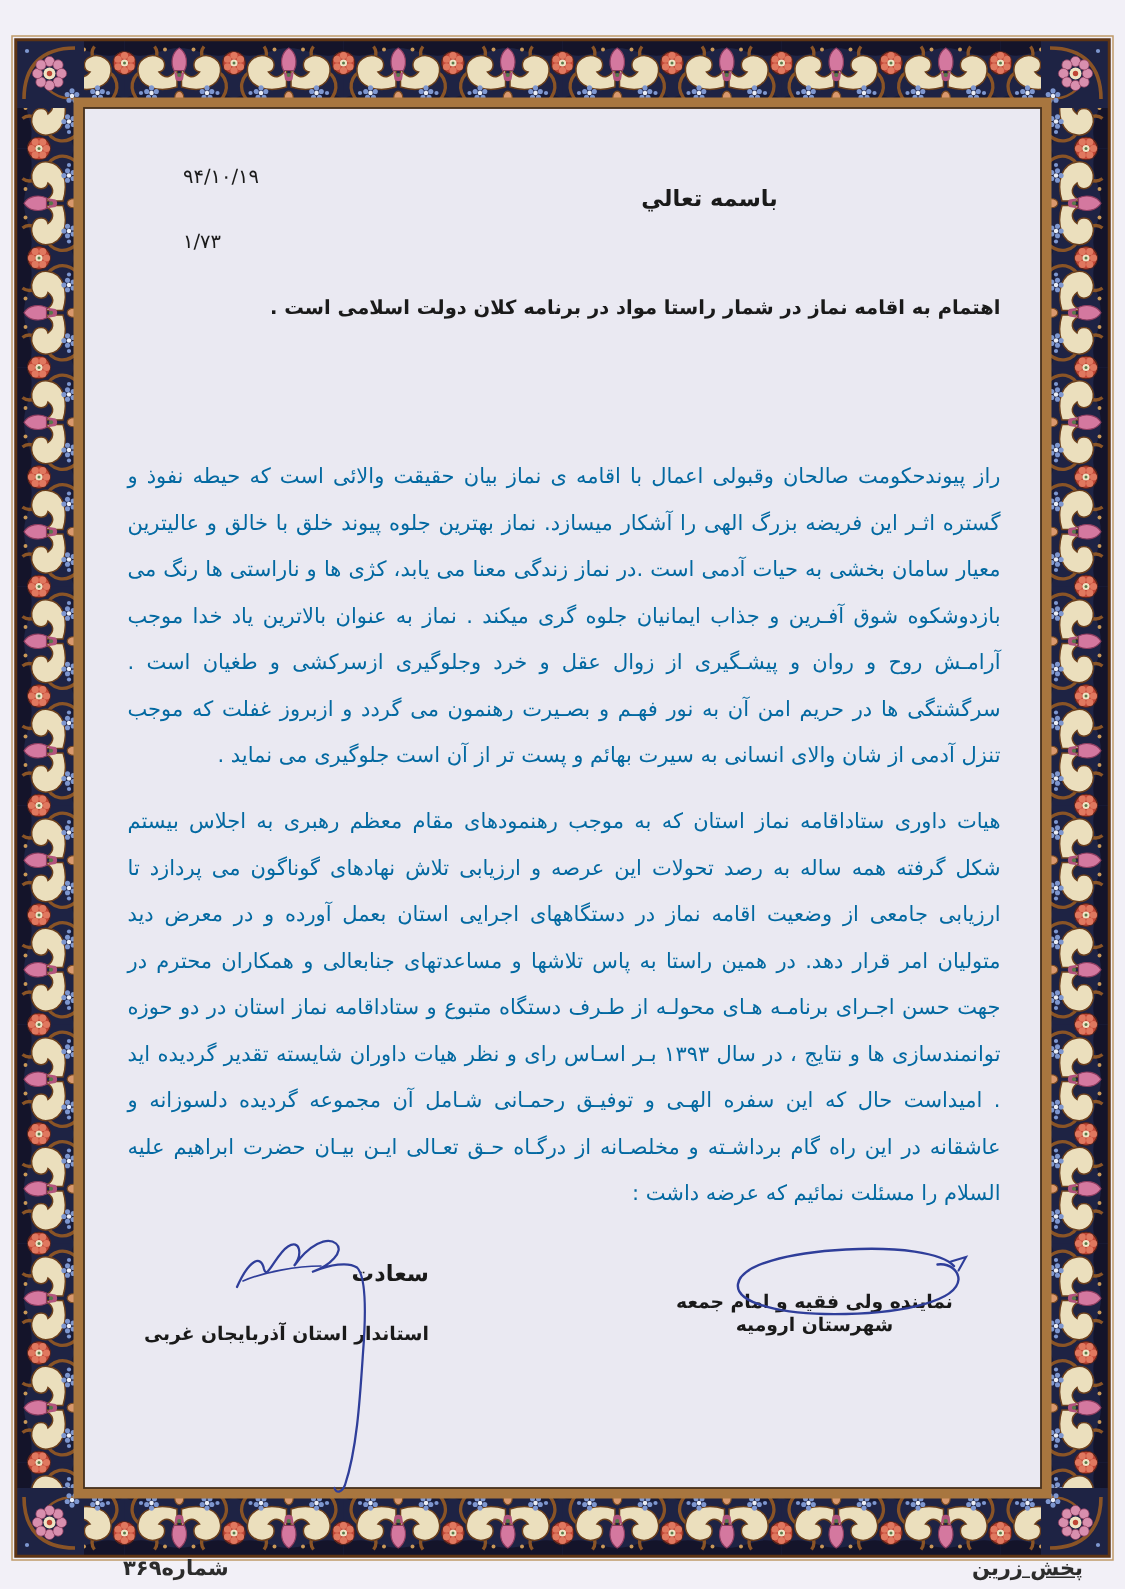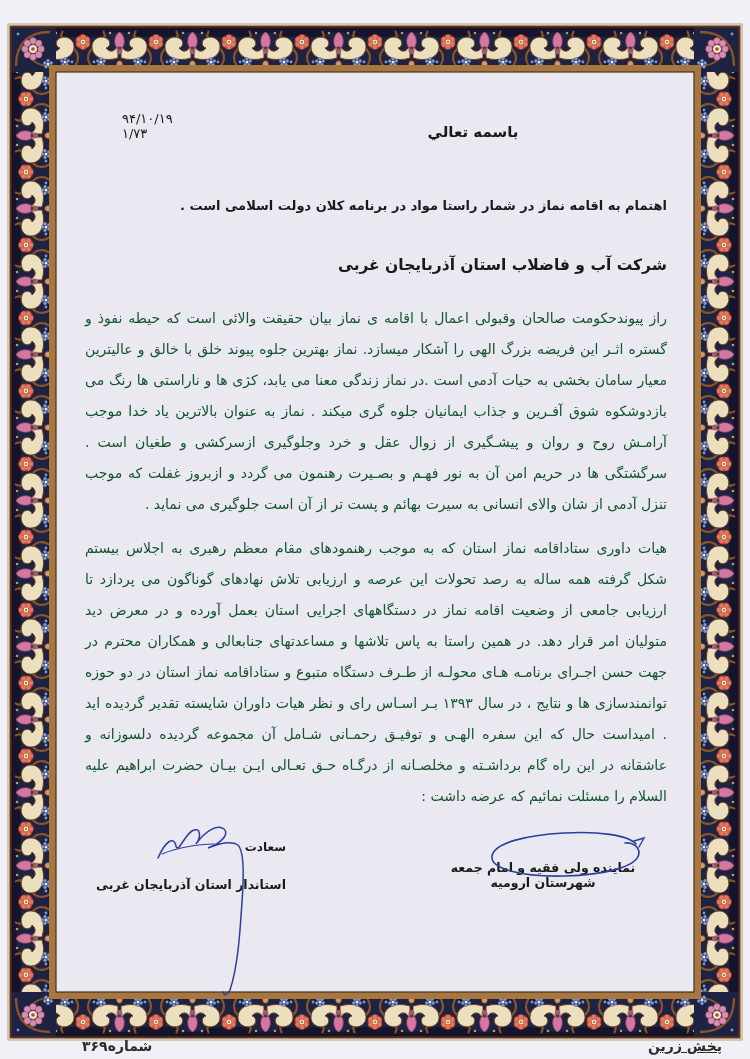--- a/index.html
+++ b/index.html
@@ -11,33 +11,33 @@
   .border-svg{position:absolute; left:0; top:0;}
   .letter{
     position:absolute; left:56px; top:72px; width:638px; height:920px;
     direction:rtl;
   }
   .besmele{position:absolute; top:29px; left:352px; width:130px; text-align:center;
     font-size:15px; font-weight:bold; letter-spacing:.5px;margin-top:22px;}
   .dateblock{position:absolute; top:39px; left:66px; width:70px; text-align:left;
     direction:ltr; font-size:13px; font-weight:normal;}
   .dateblock .num{display:block;}
-  .dateblock .num + .num{margin-top:0;}
+  .dateblock .num + .num{margin-top:28px;}
   .quoteline{position:absolute; top:126px; left:29px; width:582px;
     display:flex; justify-content:space-between; font-size:13px; font-weight:bold;}
   .recipient{position:absolute; top:184px; right:27px; font-size:15.5px; font-weight:bold;}
   .para{position:absolute; left:29px; width:582px; font-size:14px; line-height:31px;
-    text-align:justify; text-align-last:right; color:#14532d;}
+    text-align:justify; text-align-last:right; color:#0369a1;}
   .p1{top:217px;}
   .p2{top:447px;}
   .b{font-weight:normal;}
   .dua{position:absolute; top:714px; left:29px; width:582px; text-align:center;
     font-size:13.5px; font-weight:bold;}
   .sig{position:absolute; text-align:center;}
-  .sig .name{font-size:12px; font-weight:bold;}
+  .sig .name{font-size:15px; font-weight:bold;}
   .sig .title{font-size:12.5px; font-weight:bold; margin-top:23px;}
   .sig-right{top:765px; left:378px; width:218px;}
   .sig-left{top:768px; left:40px; width:190px;}
   .sig-left .name{text-align:right; padding-left:28px;}
   .ink{position:absolute; pointer-events:none;}
   .ink-right{left:430px; top:756px; width:172px; height:52px;}
   .ink-left{left:92px; top:742px; width:130px; height:186px;}
   .footnote{position:absolute; direction:rtl; font-size:14px; font-weight:bold; color:#2c2c2c;}
   .fn-left{left:82px; top:1038px;}
   .fn-center{left:352px; top:1060px;}
@@ -197,21 +197,20 @@
 
     <div class="dateblock">
       <span class="num">۹۴/۱۰/۱۹</span>
       <span class="num">۱/۷۳</span>
     </div>
 
     <div class="quoteline">
       <span>اهتمام به اقامه نماز در شمار راستا مواد در برنامه کلان دولت اسلامی است .</span>
     </div>
 
-    <div class="recipient">شرکت آب و فاضلاب استان آذربایجان غربی</div>
 
     <p class="para p1">راز پیوندحکومت صالحان وقبولی اعمال با اقامه ی نماز بیان حقیقت والائی است که حیطه نفوذ و گستره اثـر این فریضه بزرگ الهی را آشکار میسازد. نماز بهترین جلوه پیوند خلق با خالق و عالیترین معیار سامان بخشی به حیات آدمی است .در نماز زندگی معنا می یابد، کژی ها و ناراستی ها رنگ می بازدوشکوه شوق آفـرین و جذاب ایمانیان جلوه گری میکند . نماز به عنوان بالاترین یاد خدا موجب آرامـش روح و روان و پیشـگیری از زوال عقل و خرد وجلوگیری ازسرکشی و طغیان است . سرگشتگی ها در حریم امن آن به نور فهـم و بصـیرت رهنمون می گردد و ازبروز غفلت که موجب تنزل آدمی از شان والای انسانی به سیرت بهائم و پست تر از آن است جلوگیری می نماید .</p>
 
     <p class="para p2"><span>هیات داوری ستاداقامه نماز استان که به موجب رهنمودهای مقام معظم رهبری به اجلاس بیستم شکل گرفته همه ساله به رصد تحولات این عرصه و ارزیابی تلاش نهادهای گوناگون می پردازد تا ارزیابی جامعی از وضعیت اقامه نماز در دستگاههای اجرایی استان بعمل آورده و در معرض دید متولیان امر قرار دهد. در همین راستا به پاس تلاشها و مساعدتهای جنابعالی و همکاران محترم در جهت حسن اجـرای برنامـه هـای محولـه از طـرف دستگاه متبوع و ستاداقامه نماز استان در دو حوزه توانمندسازی ها و نتایج ، در </span><span class="b">سال ۱۳۹۳</span><span> بـر اسـاس رای و نظر هیات داوران </span><span class="b">شایسته تقدیر</span><span> گردیده اید . امیداست حال که این سفره الهـی و توفیـق رحمـانی شـامل آن مجموعه گردیده دلسوزانه و عاشقانه در این راه گام برداشـته و مخلصـانه از درگـاه حـق تعـالی ایـن بیـان حضرت ابراهیم علیه السلام را مسئلت نمائیم که عرضه داشت :</span></p>
 
 
     <div class="sig sig-right">
       <div class="title">نماینده ولی فقیه و امام جمعه شهرستان ارومیه</div>
     </div>
 

